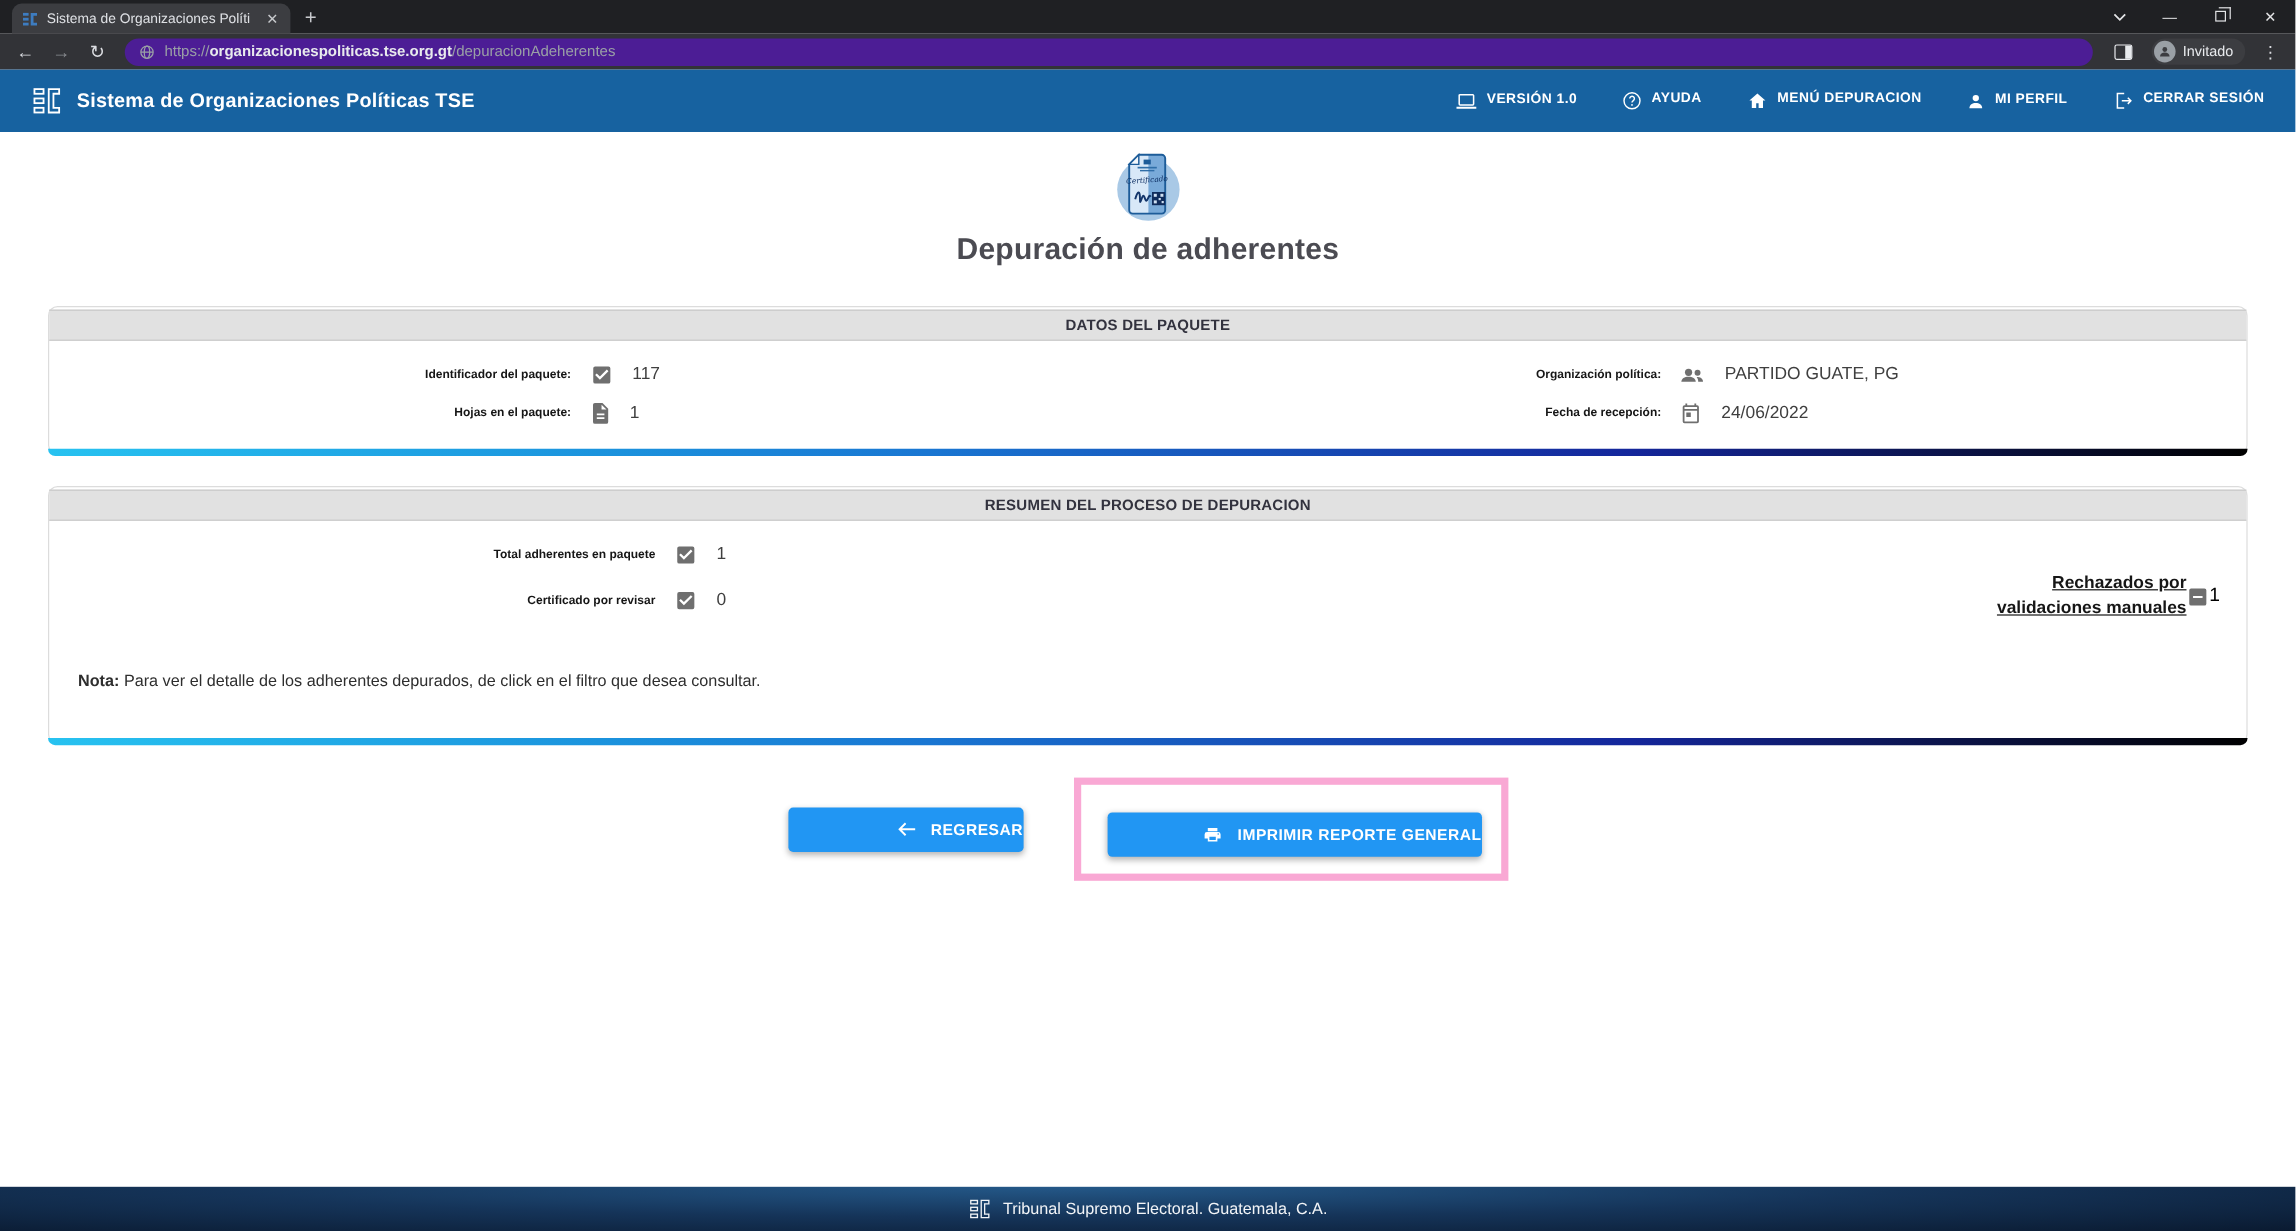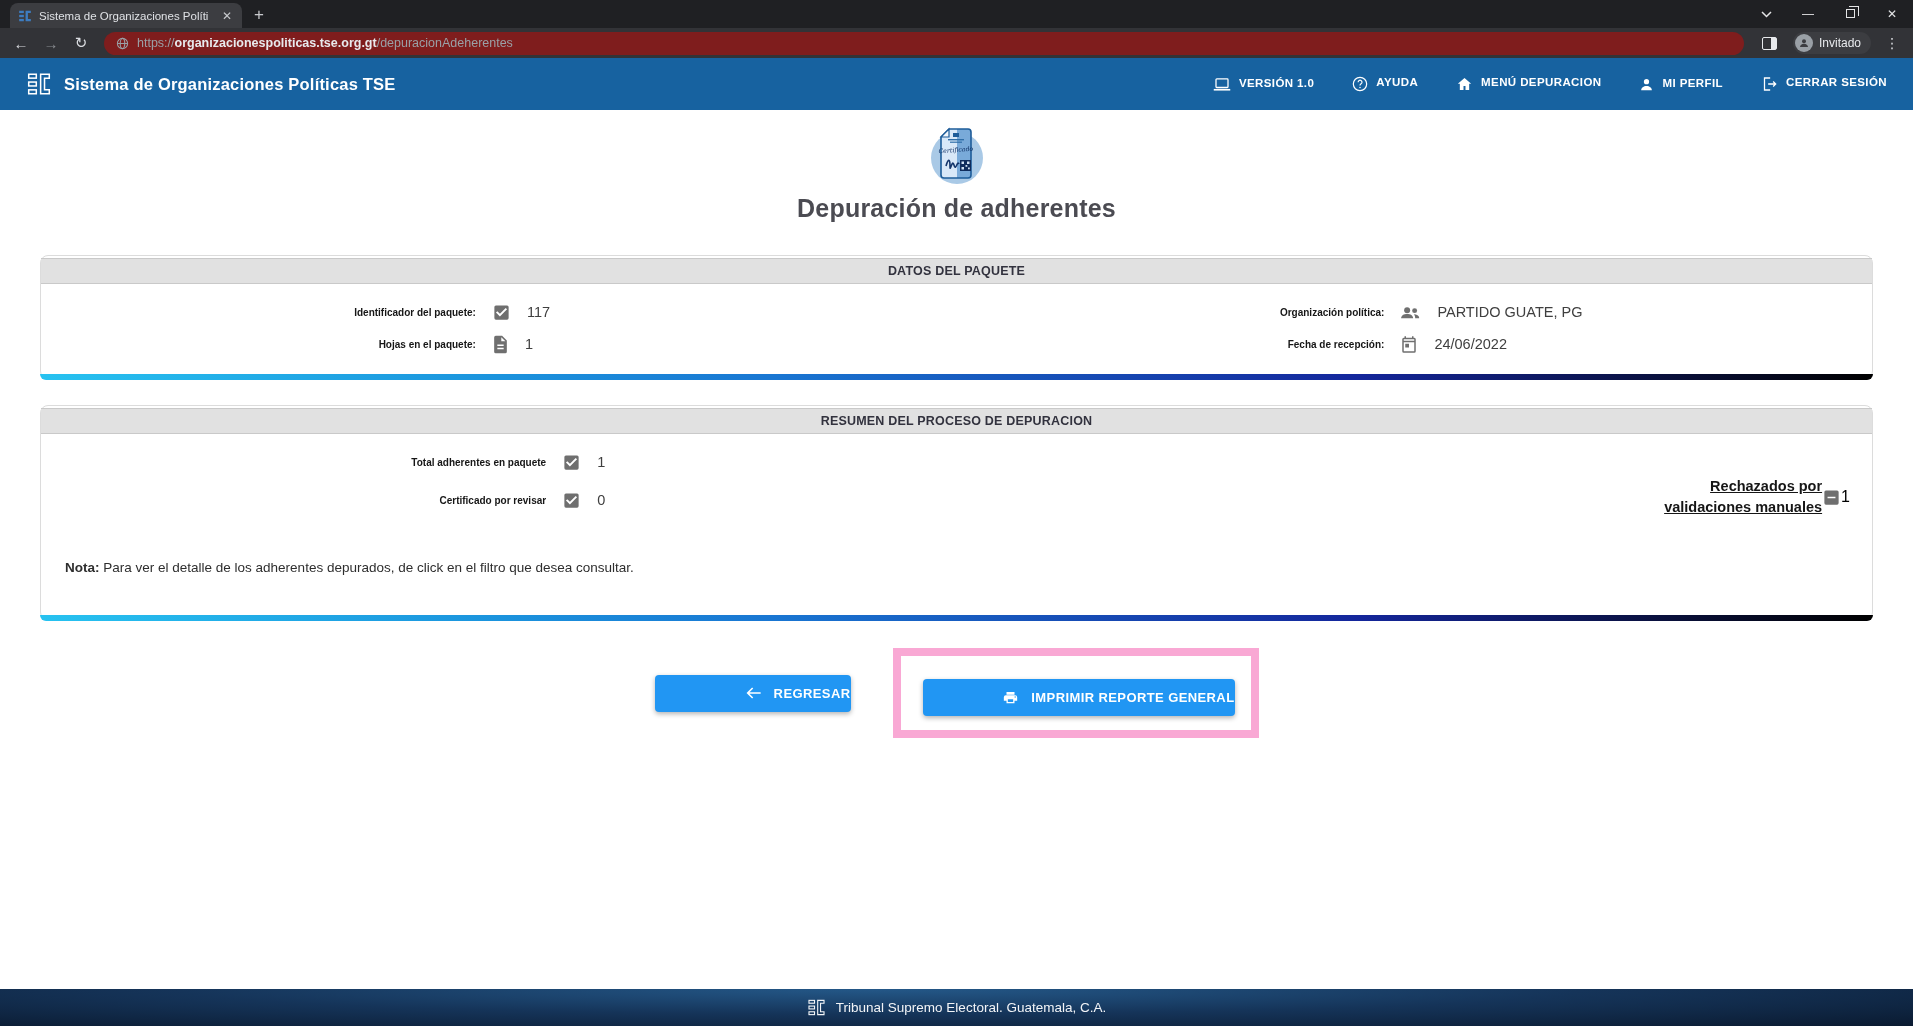--- a/index.html
+++ b/index.html
@@ -14,21 +14,21 @@
   .tab-close { color:#c8cacd; font-size:12px; cursor:default; padding:0 2px; }
   .new-tab { color:#c8cacd; font-size:17px; margin:0 0 3px 12px; }
   .win-controls { position:absolute; right:0; top:0; height:28px; display:flex; align-items:center; color:#e3e4e6; }
   .win-controls .wc { width:42px; text-align:center; font-size:12px; line-height:28px; }
   .restore-glyph { display:inline-block; width:9px; height:9px; border:1px solid #e3e4e6; position:relative; }
   .restore-glyph::before { content:""; position:absolute; left:2px; top:-4px; width:9px; height:9px; border:1px solid #e3e4e6; border-left:none; border-bottom:none; }
 
   .toolbar { height:30px; background:#323337; display:flex; align-items:center; padding:0 8px; gap:4px; }
   .navbtn { color:#dadce0; font-size:15px; width:26px; text-align:center; }
   .navbtn.dim { color:#8a8d91; }
-  .addressbar { flex:1; height:23px; background:#7f1d1d; border-radius:12px; margin:0 6px; display:flex; align-items:center; padding:0 12px; gap:8px; }
+  .addressbar { flex:1; height:23px; background:#4c1d95; border-radius:12px; margin:0 6px; display:flex; align-items:center; padding:0 12px; gap:8px; }
   .url { font-size:12.5px; color:#9aa0a6; white-space:nowrap; }
   .url b { color:#e8eaed; font-weight:bold; }
   .side-panel-icon { width:15px; height:13px; border:1.5px solid #e8eaed; border-radius:2px; position:relative; }
   .side-panel-icon::after { content:""; position:absolute; right:0; top:0; bottom:0; width:5px; background:#e8eaed; }
   .profile { display:flex; align-items:center; gap:6px; background:#3c3d41; border-radius:12px; padding:2px 10px 2px 2px; margin:0 4px; }
   .avatar { width:18px; height:18px; border-radius:50%; background:#9aa0a6; color:#2b2c2f; font-size:12px; display:flex; align-items:center; justify-content:center; }
   .profile-name { color:#e8eaed; font-size:12px; }
   .dots { color:#dadce0; font-size:14px; letter-spacing:0; padding:0 6px; }
 
   
@@ -62,21 +62,21 @@
   .rechazados .flabel { width:185px; text-align:right; font-size:14.5px; font-weight:bold; color:#161616; text-decoration:underline; line-height:1.45; cursor:pointer; }
   .nota { margin:42px 2px 26px 2px; font-size:13.5px; color:#2e2e2e; }
   .nota b { font-weight:bold; }
 
   .actions { display:flex; justify-content:center; align-items:center; gap:42px; margin-top:28px; }
   .btn { background:#2196f3; color:#fff; border:none; border-radius:4px; height:37px; font-family:"Liberation Sans",sans-serif;
          font-size:13px; font-weight:bold; letter-spacing:0.4px; display:flex; align-items:center; justify-content:flex-end; gap:12px;
          box-shadow:0 2px 5px rgba(0,0,0,0.3); cursor:pointer; }
   .btn-regresar { width:196px; }
   .btn-imprimir { width:312px; }
-  .red-box { border:8px solid #f9a8d4; padding:23px 16px 14px 22px; }
+  .red-box { border:6px solid #f9a8d4; padding:23px 16px 14px 22px; }
 
   
   .footer { height:37px; background:radial-gradient(ellipse at 46% 0%, #245888 0%, #153459 48%, #0a1a30 100%);
             display:flex; align-items:center; justify-content:center; gap:10px; color:#f2f4f7; font-size:13.5px; }
   .icon { display:inline-flex; }
 </style>
 </head>
 <body>
 
 <div class="titlebar">

